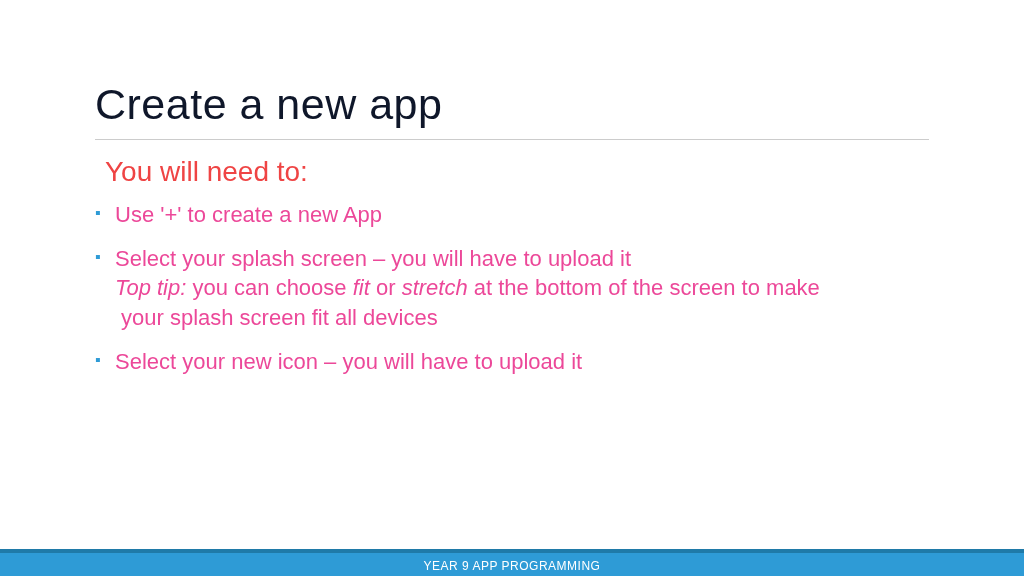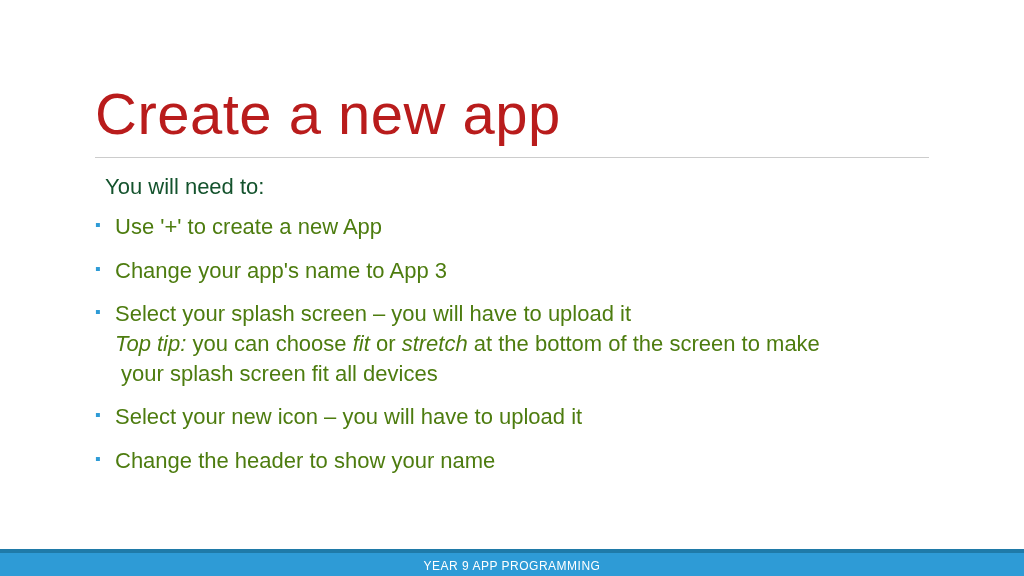--- a/index.html
+++ b/index.html
@@ -15,44 +15,44 @@
       position: relative;
       overflow: hidden;
     }
     .slide {
       width: 100%;
       height: 100%;
       padding: 80px 95px 0 95px;
       position: relative;
     }
     .title {
-      font-size: 58px;
+      font-size: 43px;
       font-weight: 300;
-      color: #b91c1c;
+      color: #0f172a;
       margin-bottom: 10px;
       letter-spacing: 0.5px;
     }
     .divider {
       border: none;
       border-top: 1px solid #cccccc;
       margin-bottom: 16px;
     }
     .intro {
-      font-size: 22px;
-      color: #14532d;
+      font-size: 28px;
+      color: #ef4444;
       margin-bottom: 12px;
       font-weight: 400;
       padding-left: 10px;
     }
     .bullet-list {
       list-style: none;
     }
     .bullet-item {
       font-size: 22px;
-      color: #4d7c0f;
+      color: #ec4899;
       margin-bottom: 14px;
       padding-left: 20px;
       position: relative;
       line-height: 1.35;
       font-weight: 400;
     }
     .bullet-item::before {
       content: "▪";
       position: absolute;
       left: 0;
@@ -99,28 +99,26 @@
   </style>
 </head>
 <body>
 
 <div class="slide">
   <h1 class="title">Create a new app</h1>
   <hr class="divider">
   <p class="intro">You will need to:</p>
   <ul class="bullet-list">
     <li class="bullet-item">Use '+' to create a new App</li>
-    <li class="bullet-item">Change your app's name to App 3</li>
     <li class="bullet-item">
       <span>Select your splash screen – you will have to upload it</span><br>
       <span class="tip-label">Top tip:</span><span> you can choose </span><span class="fit-word">fit</span><span> or </span><span class="fit-word">stretch</span><span> at the bottom of the screen to make</span>
       <span class="sub-line"> your splash screen fit all devices</span>
     </li>
     <li class="bullet-item">Select your new icon – you will have to upload it</li>
-    <li class="bullet-item">Change the header to show your name</li>
   </ul>
 </div>
 
 <div class="footer">
   <div class="footer-accent"></div>
   <div class="footer-bar">
     <span class="footer-text">YEAR 9 APP PROGRAMMING</span>
   </div>
 </div>
 

